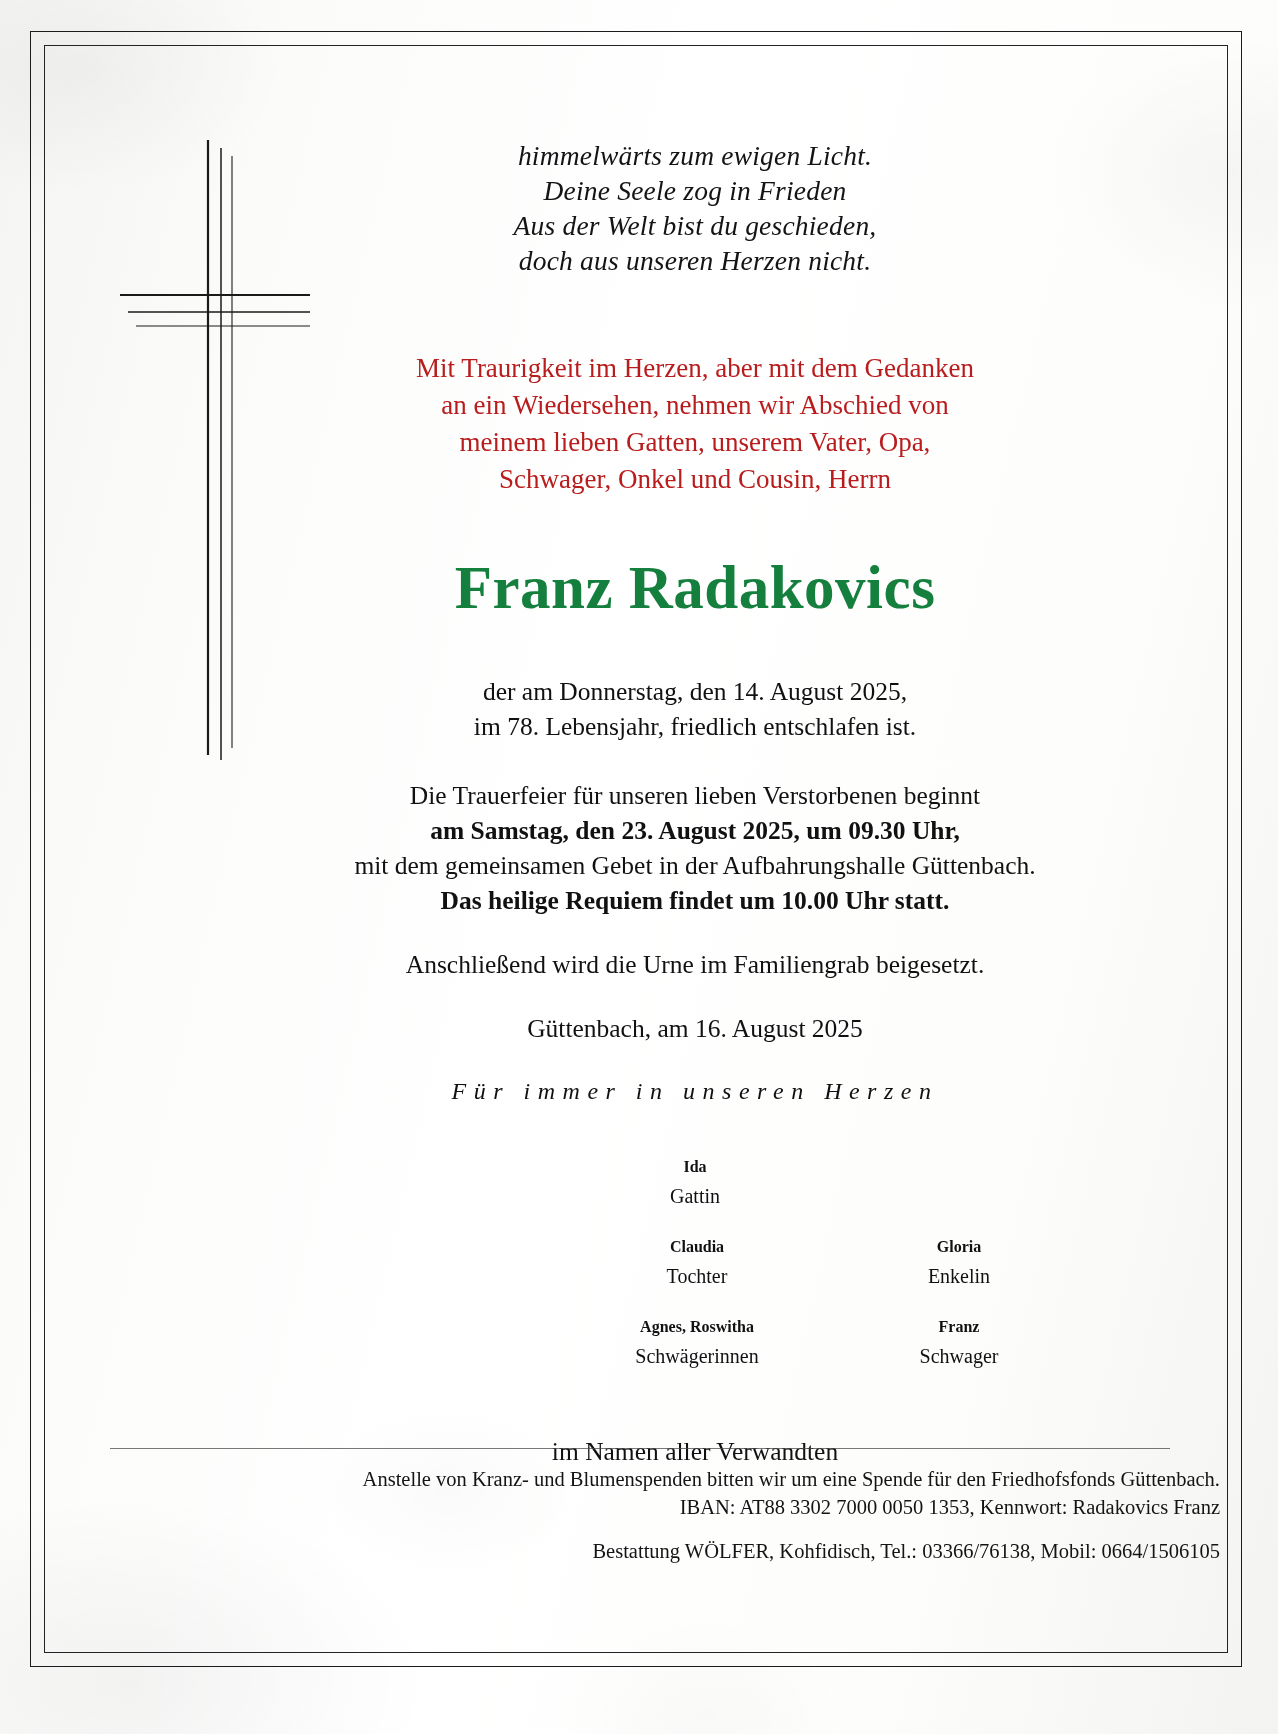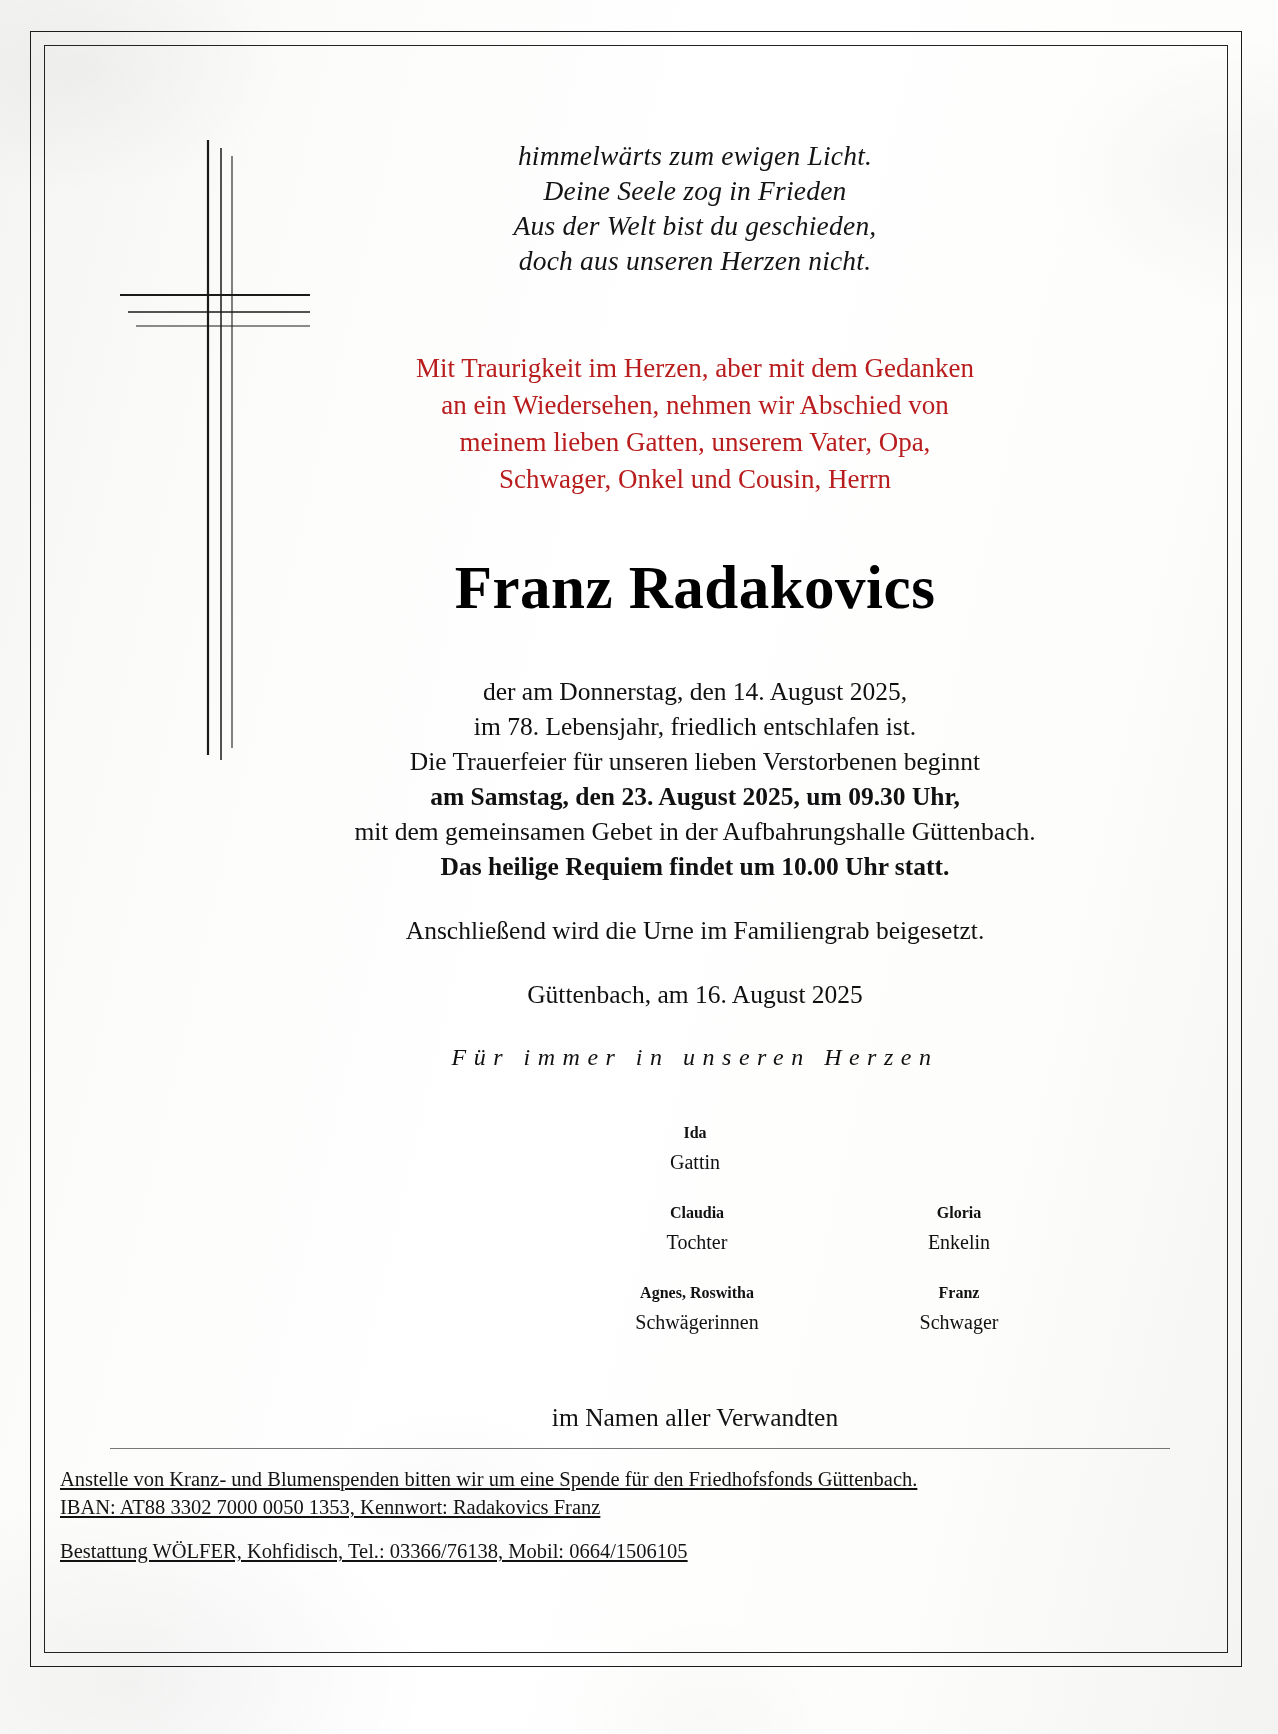--- a/index.html
+++ b/index.html
@@ -93,31 +93,32 @@
     color: #b91c1c;
   }
   .announce div { white-space: nowrap; }
 
   .deceased-name {
     margin-top: 56px;
     font-size: 61px;
     font-weight: bold;
     letter-spacing: 0.5px;
     line-height: 68px;
-    color: #000000;
+    color: #15803d;
   }
 
   .death-info {
     margin-top: 52px;
     font-size: 25.5px;
     line-height: 35px;
   }
   .death-info div { white-space: nowrap; }
 
   .ceremony {
+    margin-top: 34px;
     font-size: 25.5px;
     line-height: 35px;
   }
   .ceremony div { white-space: nowrap; }
   .ceremony .bold { font-weight: bold; }
 
   .urn-line {
     margin-top: 30px;
     font-size: 25.5px;
     line-height: 34px;
@@ -171,22 +172,21 @@
     line-height: 34px;
     white-space: nowrap;
   }
 
   
   .footer {
     position: absolute;
     left: 60px;
     top: 1448px;
     width: 1160px;
-    text-align: left;
-    text-decoration: underline;
+    text-align: right;
   }
   .footer-rule {
     width: 1060px;
     margin: 0 auto 16px auto;
     border-top: 1px solid #4a4a4a;
     opacity: 0.75;
   }
   .footer-line {
     font-size: 20.5px;
     line-height: 28px;

